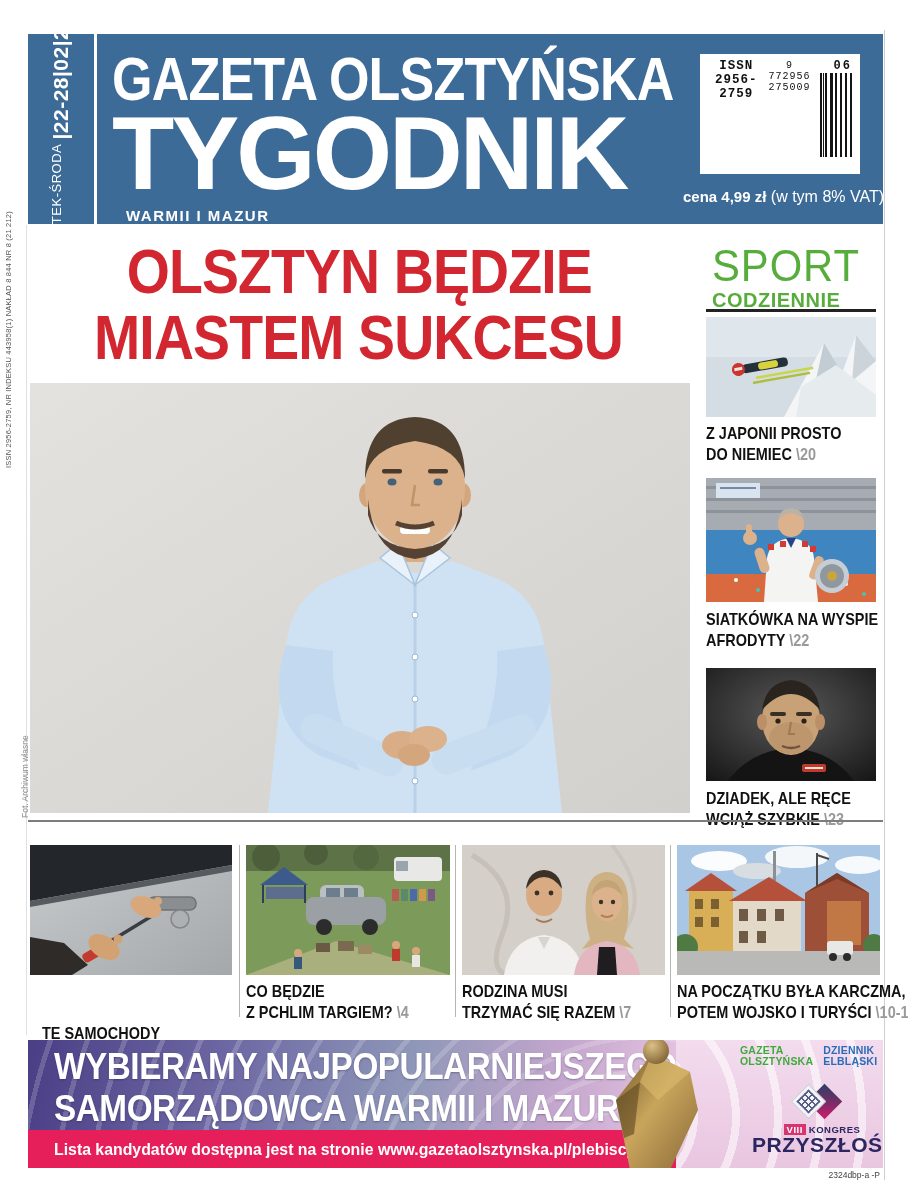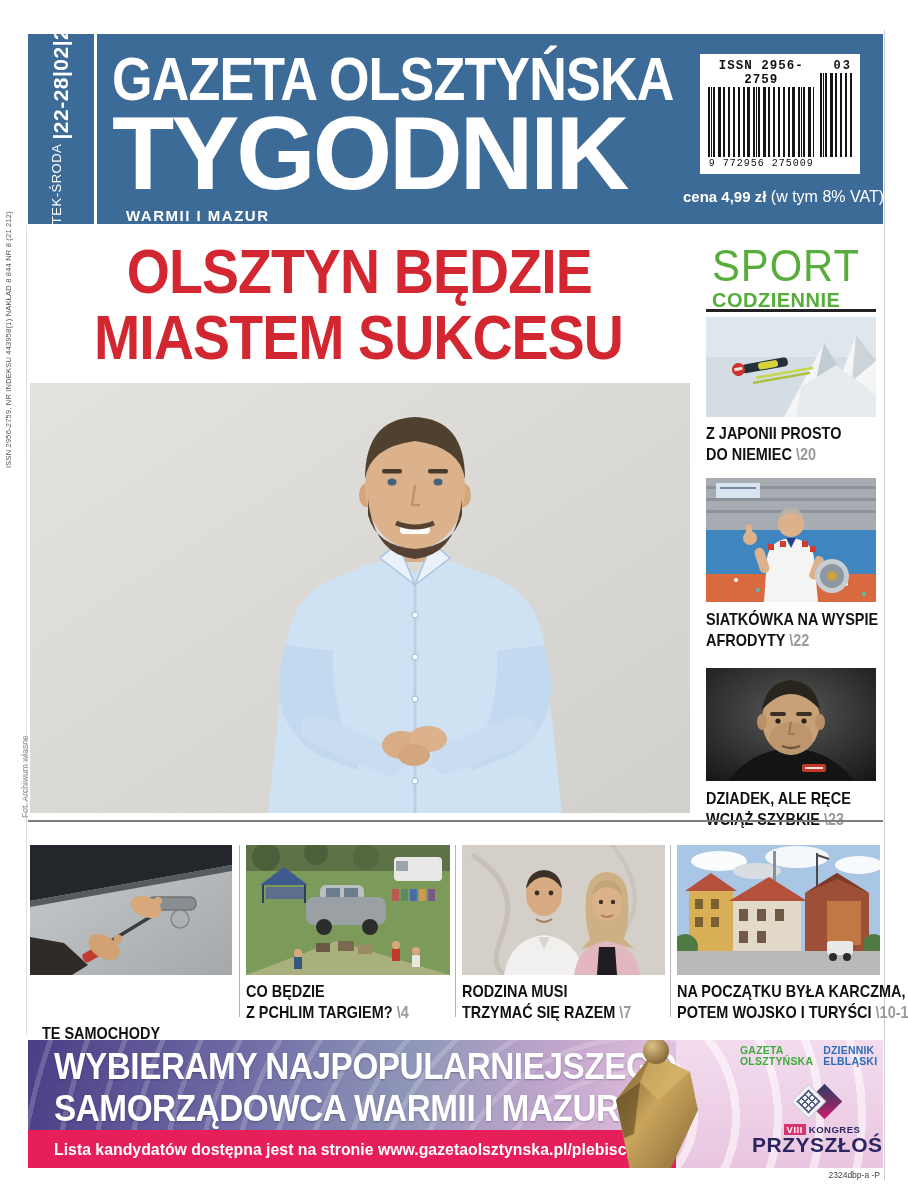--- a/index.html
+++ b/index.html
@@ -24,21 +24,21 @@
   .title-block{position:absolute;left:84px;top:14px;}
   .title1{display:inline-block;font-size:62px;font-weight:800;line-height:1;letter-spacing:-1px;
           transform:scaleX(.84);transform-origin:left;}
   .title2{display:inline-block;font-size:104px;font-weight:800;line-height:.84;letter-spacing:-3px;
           transform:scaleX(.98);transform-origin:left;margin-top:0px;}
   .subtitle{font-size:15px;font-weight:700;letter-spacing:1.5px;margin:10px 0 0 14px;}
 
   .barcode-box{position:absolute;left:672px;top:20px;width:160px;height:120px;background:#fff;color:#111;
                padding:5px 8px;box-sizing:border-box;}
   .bc-grid{display:flex;gap:6px;height:100%;}
-  .bc-main{width:108px;display:flex;flex-direction:column;}
+  .bc-main{width:108px;display:flex;flex-direction:row;}
   .bc-issn{font-family:"Liberation Mono",monospace;font-size:12.5px;font-weight:700;letter-spacing:1px;text-align:center;}
   .bars{flex:1;background:
         repeating-linear-gradient(90deg,#151515 0 2px,transparent 2px 5px),
         repeating-linear-gradient(90deg,transparent 0 3px,#151515 3px 4px,transparent 4px 9px),#fff;}
   .bc-digits{font-family:"Liberation Mono",monospace;font-size:10px;letter-spacing:1px;text-align:center;padding-top:1px;}
   .bc-addon{width:32px;display:flex;flex-direction:column;}
   .bc-addon-num{font-family:"Liberation Mono",monospace;font-size:12px;font-weight:700;letter-spacing:2px;text-align:right;}
   .bc-addon .bars{margin-bottom:12px;}
   .price{position:absolute;left:655px;top:154px;width:195px;text-align:center;white-space:nowrap;}
   .price .p-bold{font-size:15px;font-weight:700;}
@@ -135,21 +135,21 @@
       <div class="subtitle">WARMII I MAZUR</div>
     </div>
     <div class="barcode-box">
       <div class="bc-grid">
         <div class="bc-main">
           <div class="bc-issn">ISSN 2956-2759</div>
           <div class="bars"></div>
           <div class="bc-digits">9 772956 275009</div>
         </div>
         <div class="bc-addon">
-          <div class="bc-addon-num">03</div>
+          <div class="bc-addon-num">06</div>
           <div class="bars"></div>
         </div>
       </div>
     </div>
     <div class="price">
       <span class="p-bold">cena 4,99 zł</span>
       <span class="p-small">(w tym 8% VAT)</span>
     </div>
   </div>
 

